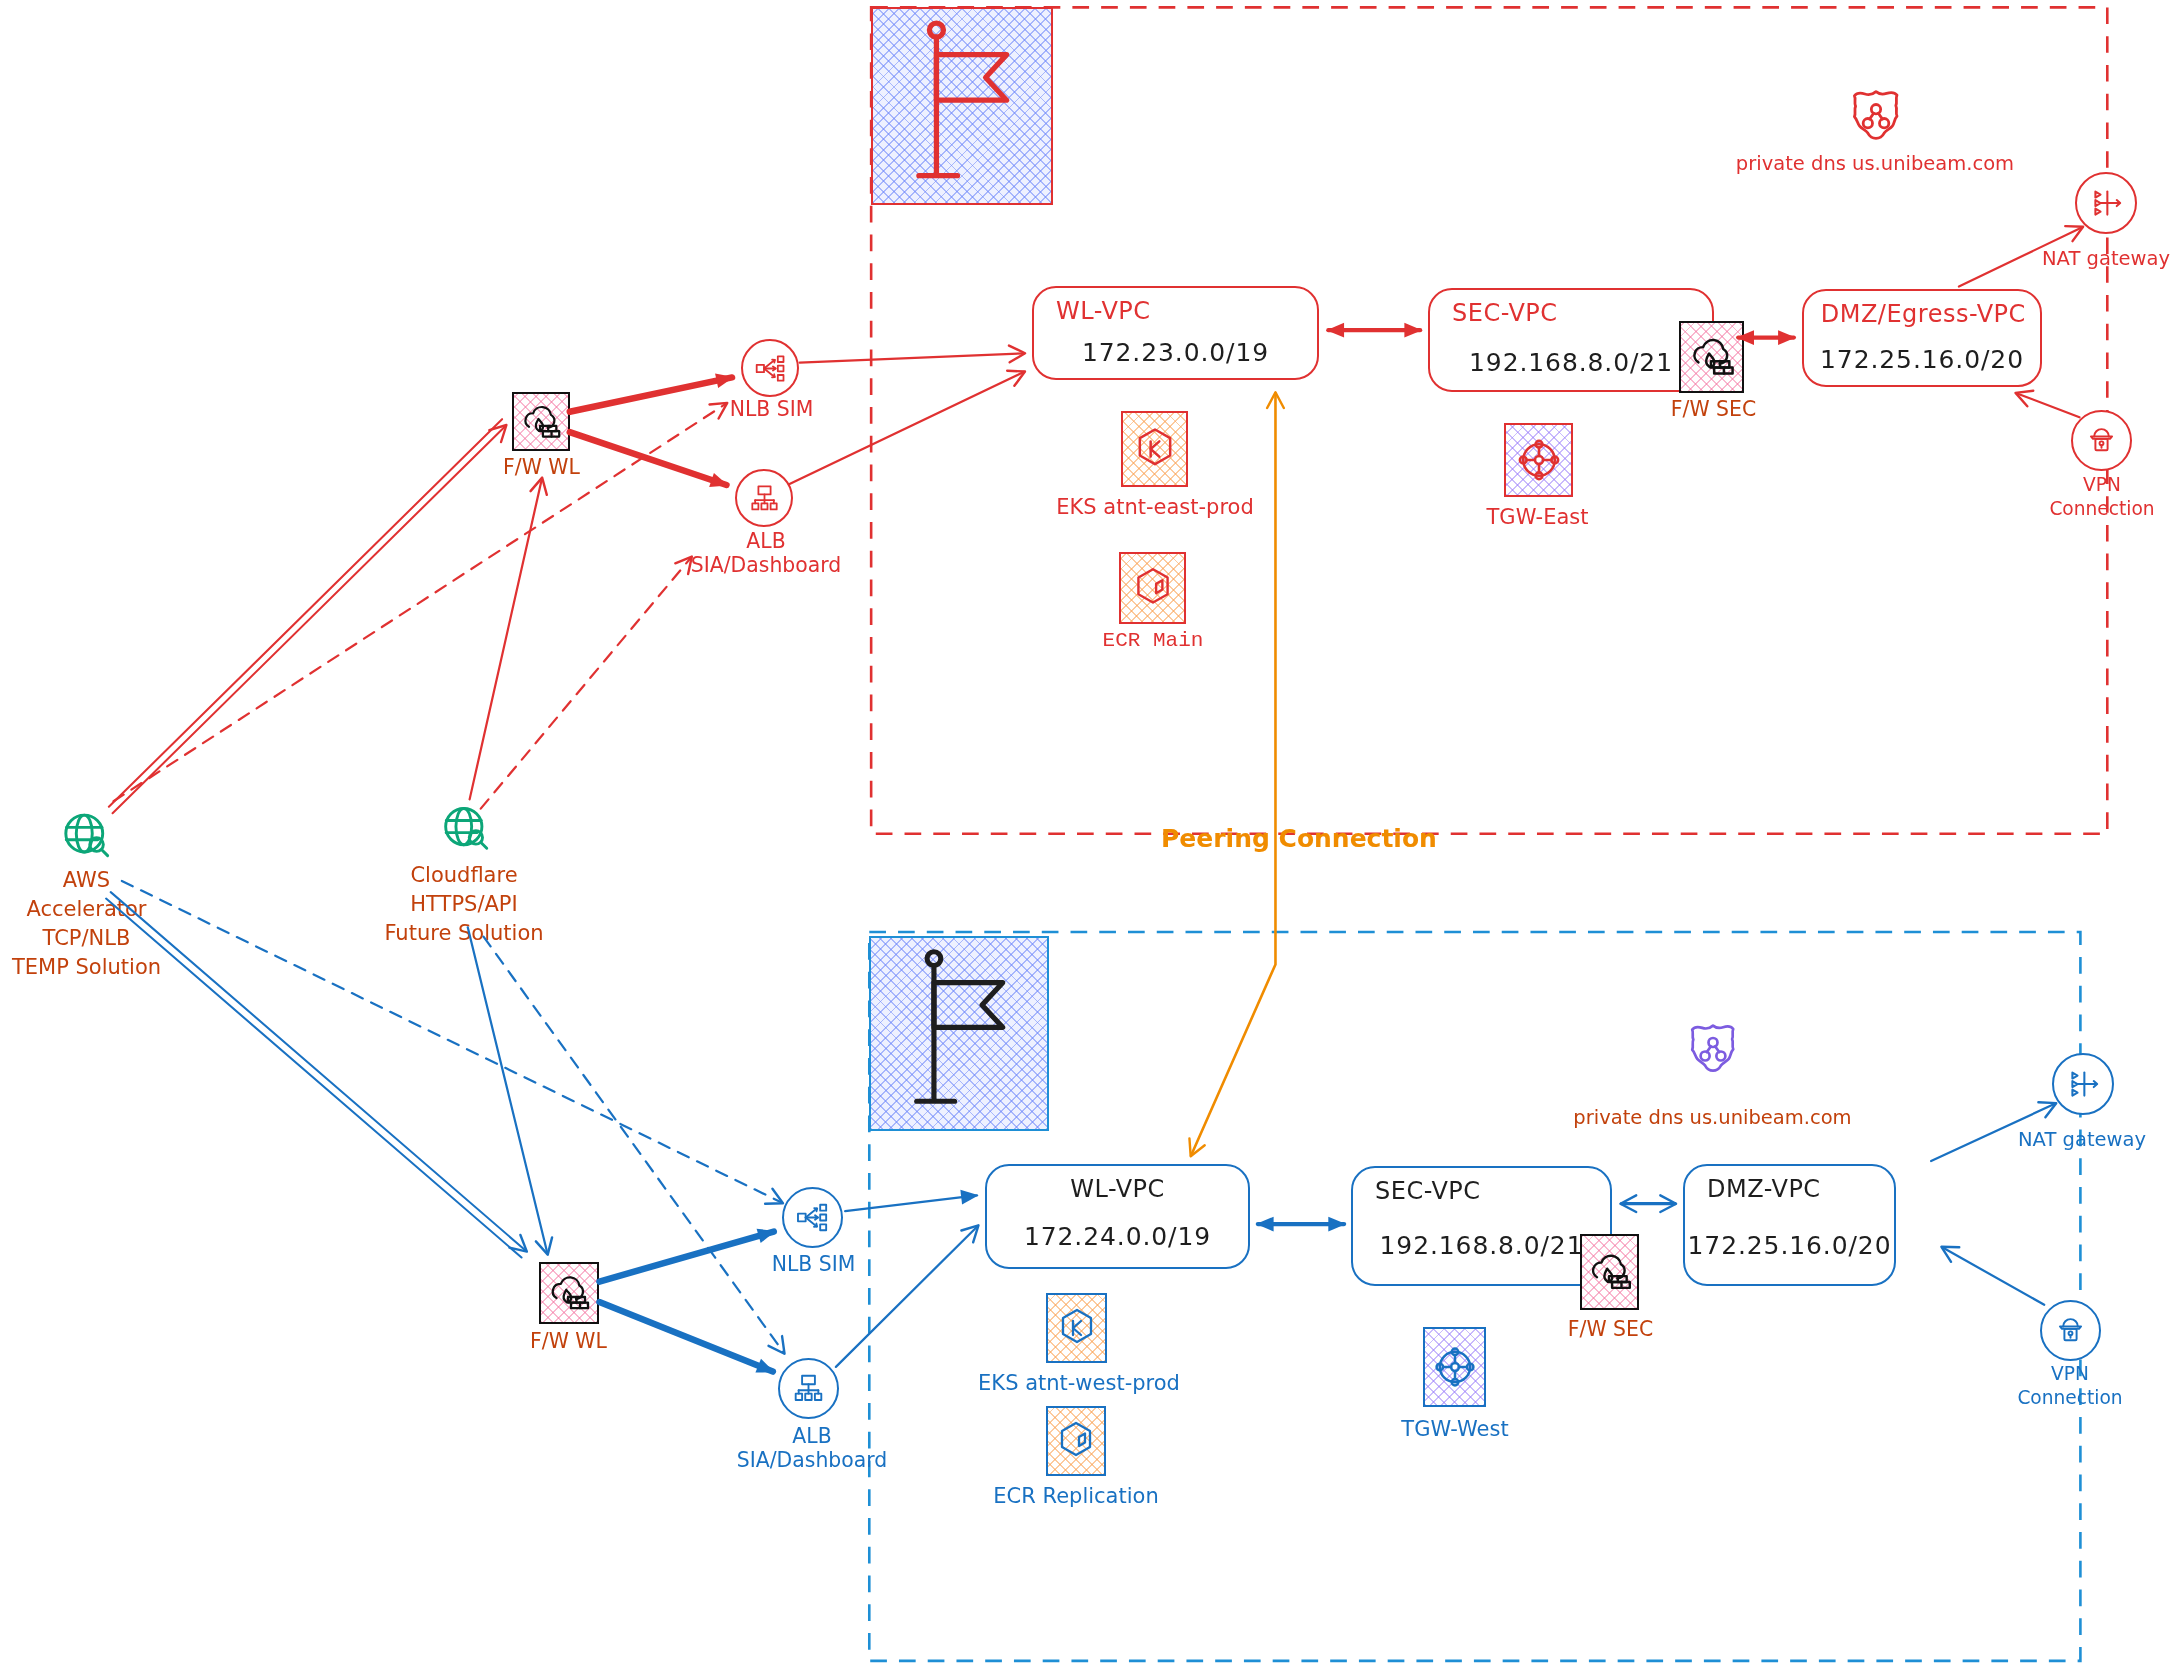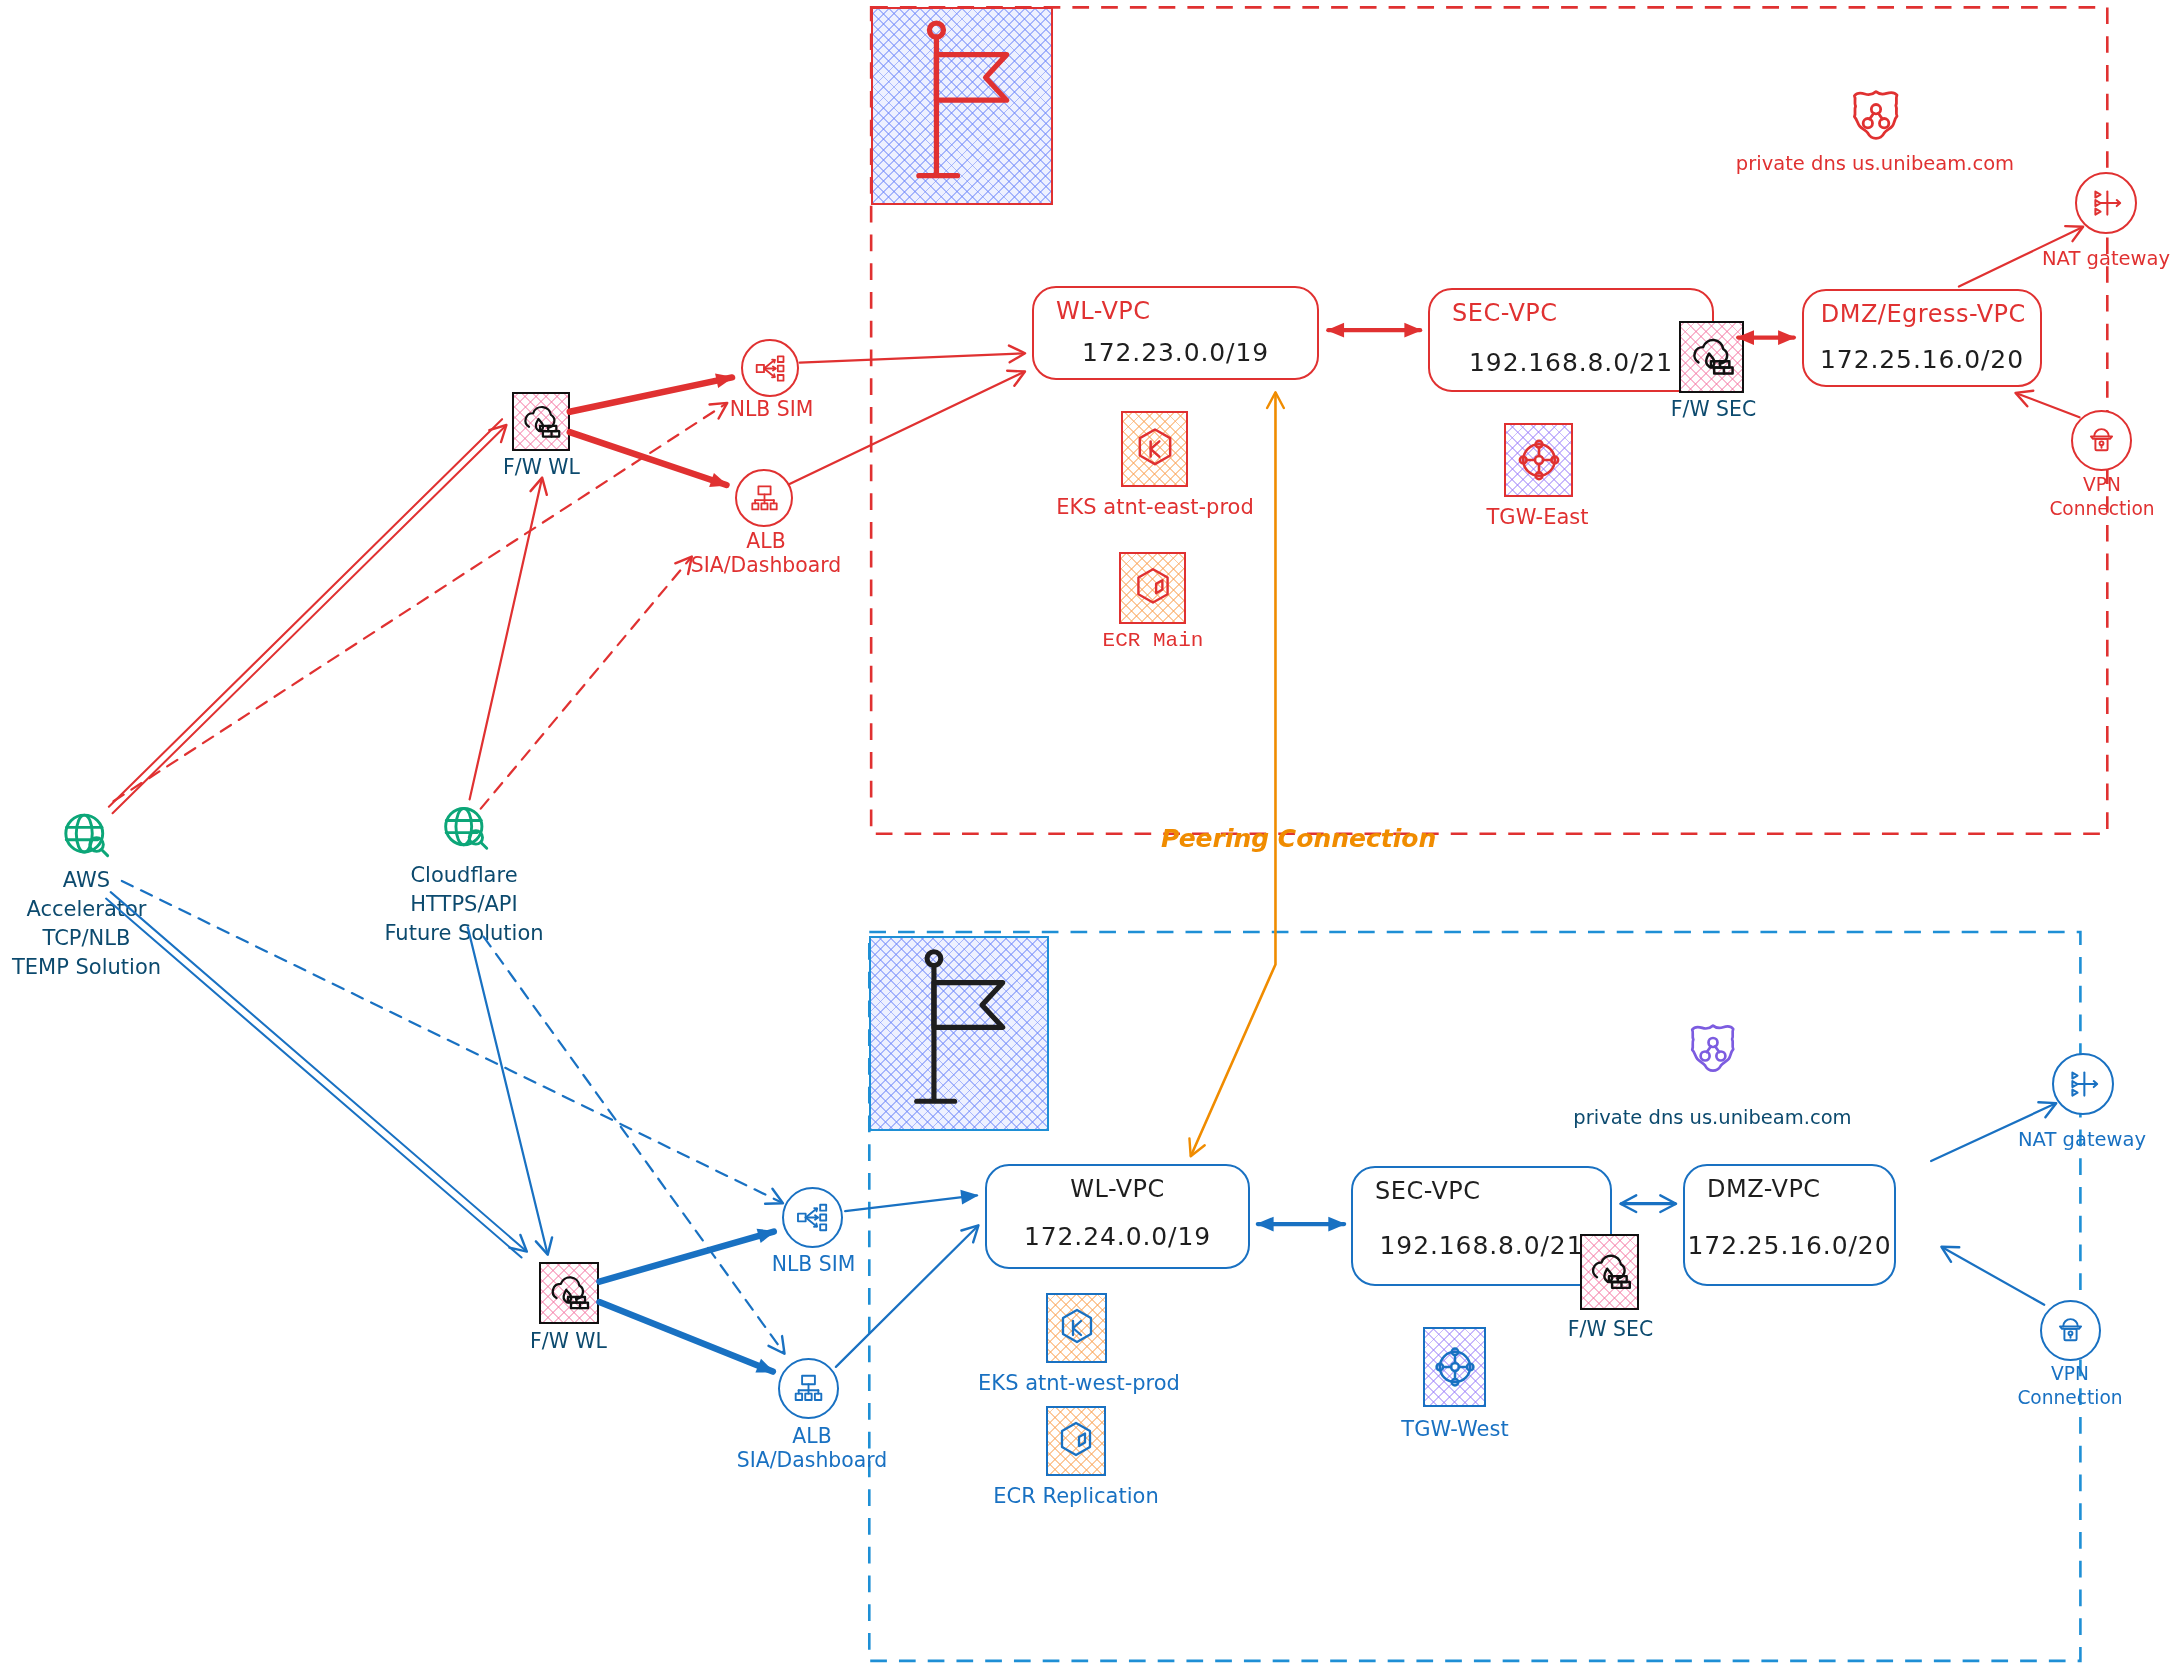--- a/index.html
+++ b/index.html
@@ -32,21 +32,21 @@
   .circle-node{border-radius:50%;background:#fff;border:2.4px solid;display:flex;align-items:center;justify-content:center;box-sizing:border-box;}
   .circle-node.red{border-color:#e03131;color:#e03131;}
   .circle-node.blue{border-color:#1971c2;color:#1971c2;}
 
   .sq-node{display:flex;align-items:center;justify-content:center;box-sizing:border-box;}
   .sq-node.red-border{border:2.4px solid #e03131;color:#e03131;}
   .sq-node.blue-border{border:2.4px solid #1971c2;color:#1971c2;}
   .sq-node.black-border{border:2.4px solid #111;color:#111;}
 
   .lbl{text-align:center;line-height:1.18;}
-  .lbl.red{color:#e03131;} .lbl.blue{color:#1971c2;} .lbl.ink{color:#0c4a6e;}
+  .lbl.red{color:#e03131;} .lbl.blue{color:#1971c2;} .lbl.ink{color:#c2410c;}
   .f21{font-size:19.5px;} .f22{font-size:20.4px;} .f23{font-size:21px;}
 
   .region-title{font-weight:700;letter-spacing:-3.7px;white-space:nowrap;}
   .peering-label{color:#f08c00;font-size:25px;font-weight:700;white-space:nowrap;}
   svg{display:block;}
 </style>
 </head>
 <body>
 
 <div class="canvas">
@@ -427,21 +427,21 @@
           <line x1="37.2" y1="34.2" x2="42" y2="39"></line>
       </g>
     </svg>
   </div>
   <div class="abs lbl ink f23" style="left:369px;top:861px;width:190px;line-height:29px;">
     <div>Cloudflare</div>
     <div>HTTPS/API</div>
     <div>Future Solution</div>
   </div>
 
-  <div class="abs peering-label" style="left:1161px;top:824px;font-style:italic;">Peering Connection</div>
+  <div class="abs peering-label" style="left:1161px;top:824px;">Peering Connection</div>
 
   <svg class="layer" width="2180" height="1672" viewBox="0 0 2350 1803">
     <defs>
       <marker id="oRed" markerUnits="userSpaceOnUse" markerWidth="28" markerHeight="28" refX="20" refY="13" orient="auto-start-reverse">
         <path d="M4 4 L21 13 L4 22" fill="none" stroke="#e03131" stroke-width="2.6" stroke-linecap="round" stroke-linejoin="round"></path>
       </marker>
       <marker id="sRed" markerUnits="userSpaceOnUse" markerWidth="24" markerHeight="22" refX="19" refY="10" orient="auto-start-reverse">
         <path d="M2 2 L21 10 L2 18 Z" fill="#e03131"></path>
       </marker>
       <marker id="oBlue" markerUnits="userSpaceOnUse" markerWidth="28" markerHeight="28" refX="20" refY="13" orient="auto-start-reverse">

